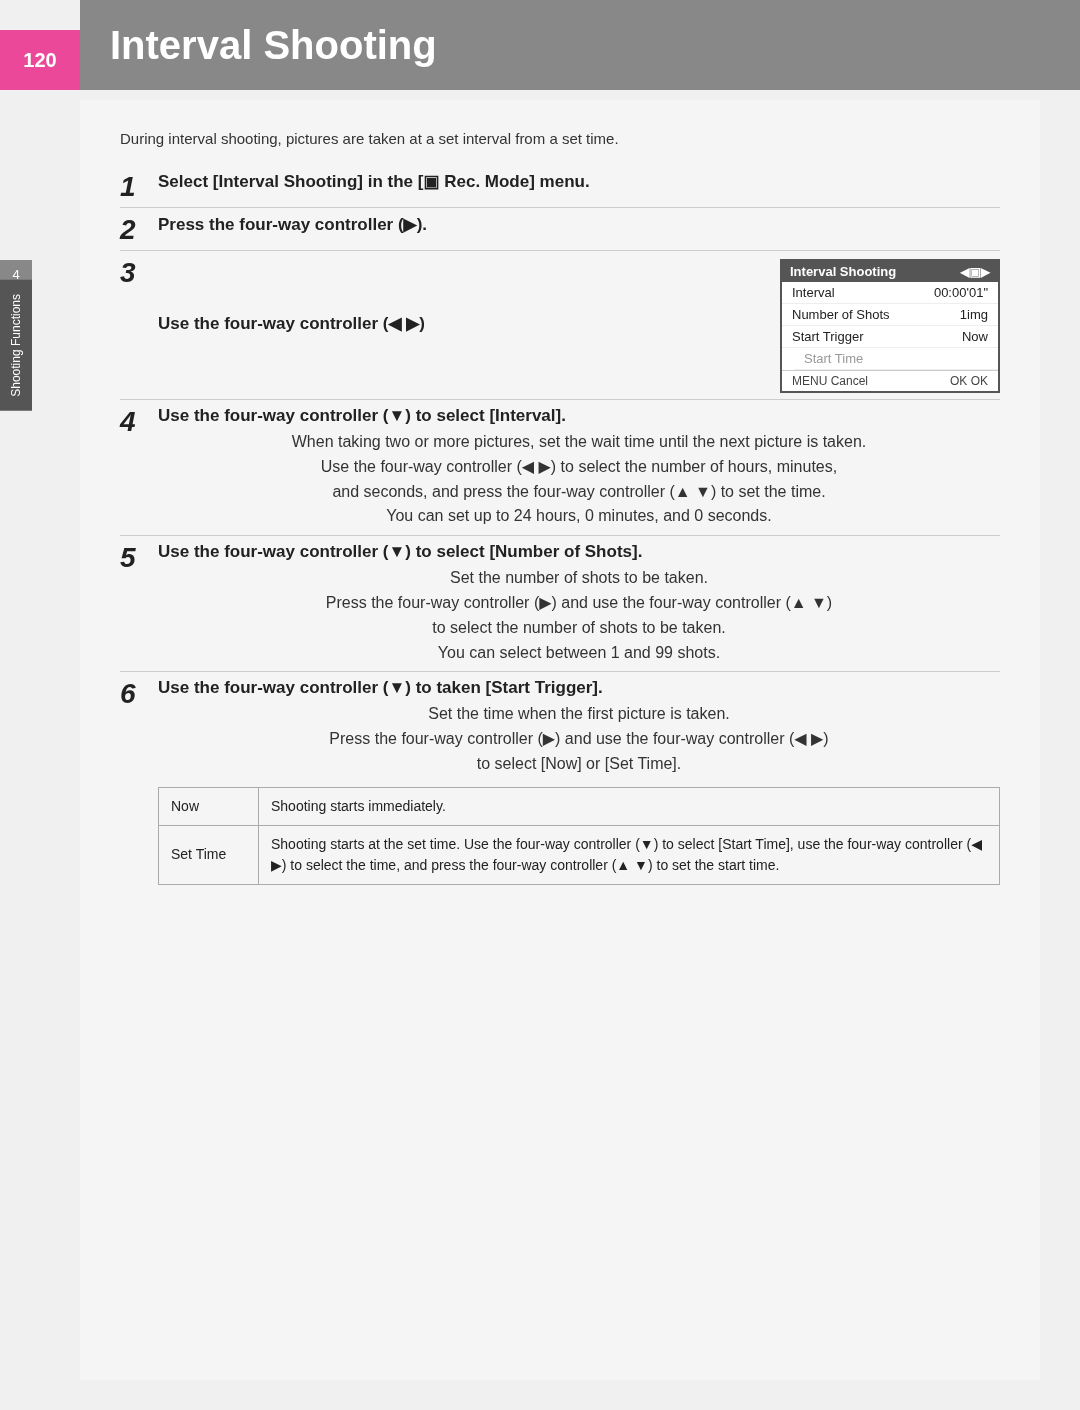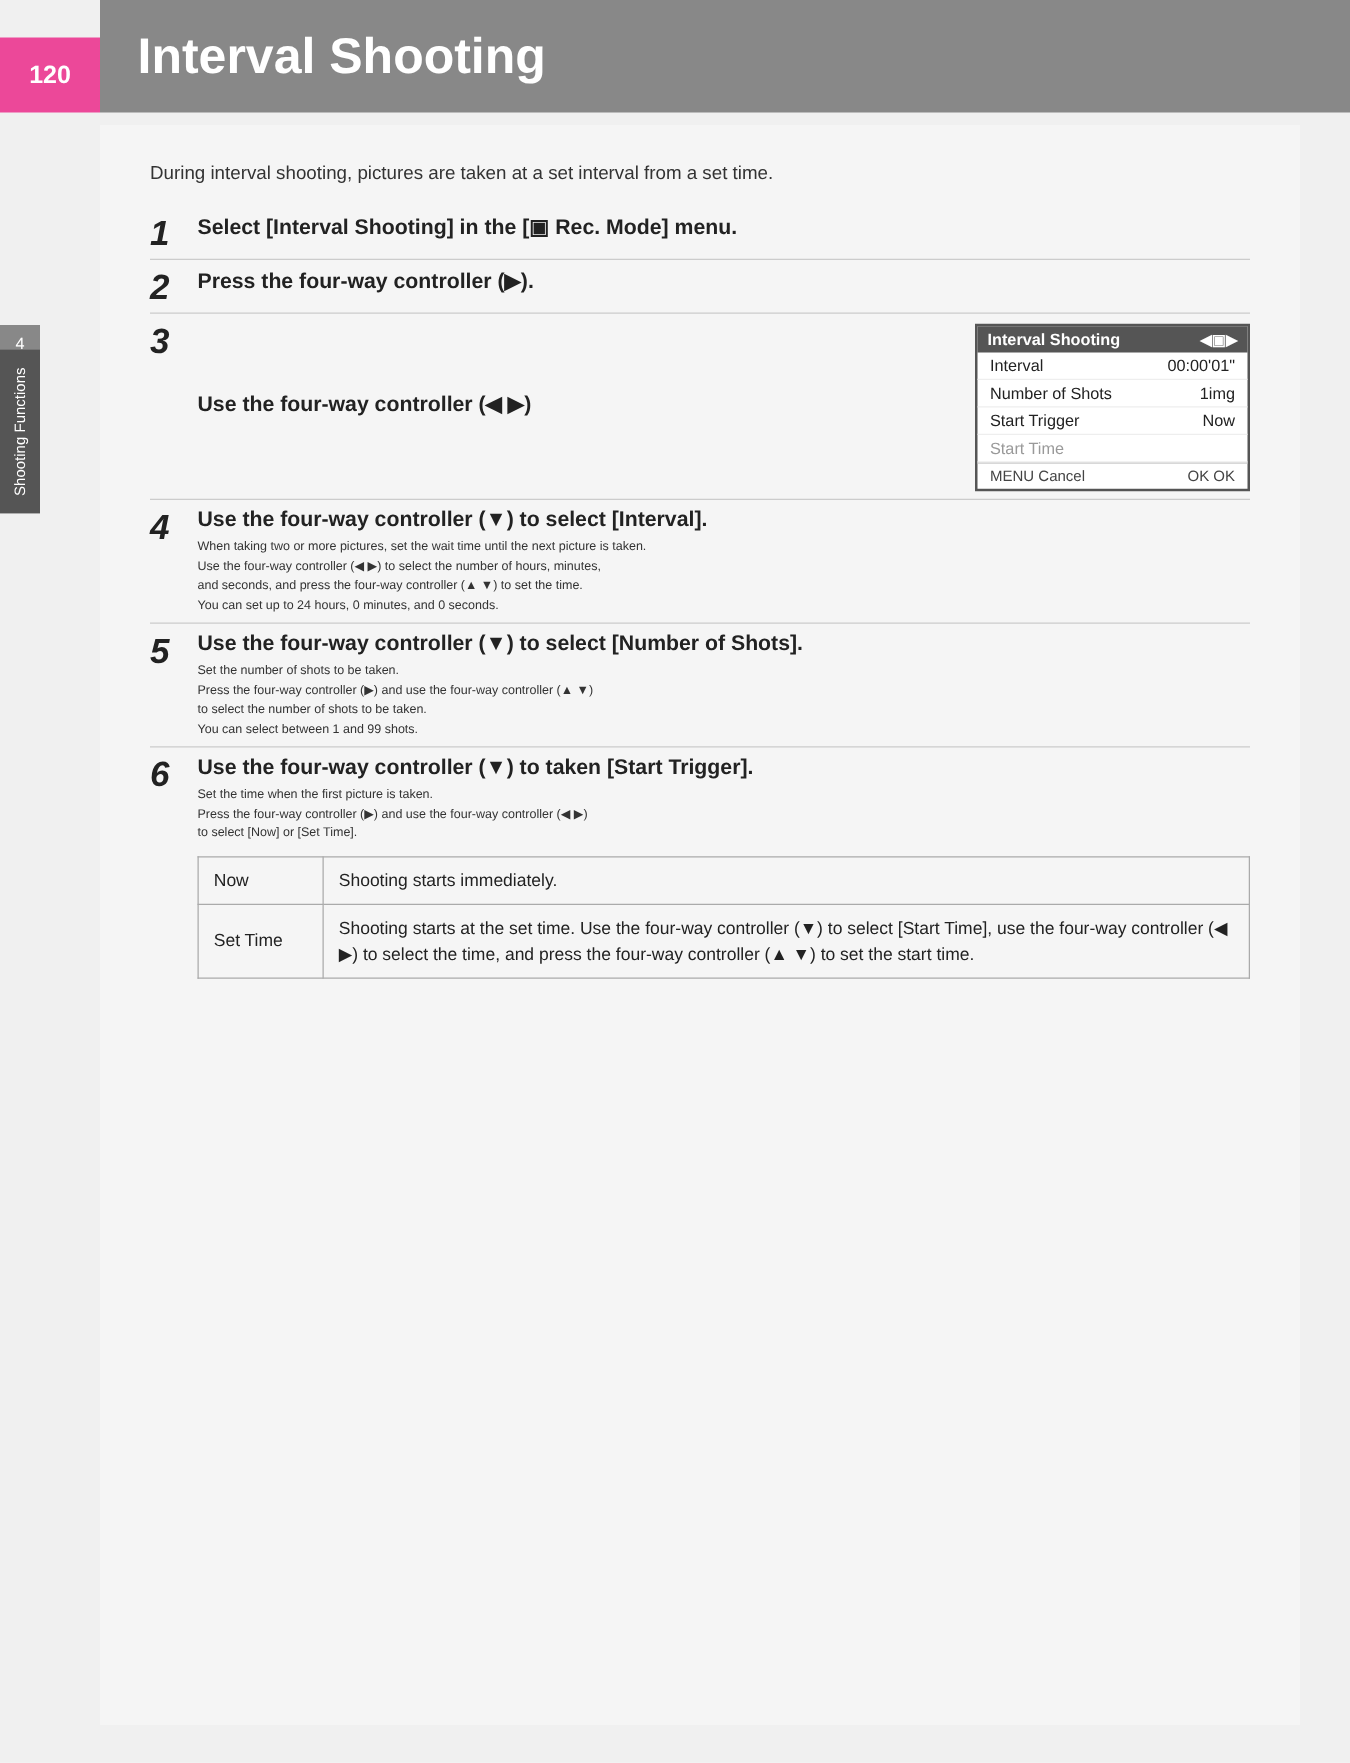--- a/index.html
+++ b/index.html
@@ -121,23 +121,24 @@
       flex: 1;
     }
 
     .step-heading {
       font-size: 17px;
       font-weight: bold;
       margin-bottom: 4px;
     }
 
     .step-body {
-      font-size: 10px;
+      font-size: 16px;
       color: #333;
       line-height: 1.55;
+      text-align: center;
     }
 
     
     .step3-layout {
       display: flex;
       align-items: center;
       gap: 20px;
     }
 
     .step3-text {
@@ -172,20 +173,21 @@
       display: flex;
       justify-content: space-between;
       padding: 3px 10px;
       font-size: 13px;
       color: #222;
       border-bottom: 1px solid #eee;
     }
 
     .camera-menu-row.dimmed {
       color: #999;
+      margin-left: 12px;
     }
 
     .camera-menu-footer {
       display: flex;
       justify-content: space-between;
       padding: 3px 10px;
       font-size: 12px;
       color: #444;
       border-top: 1px solid #ccc;
     }

